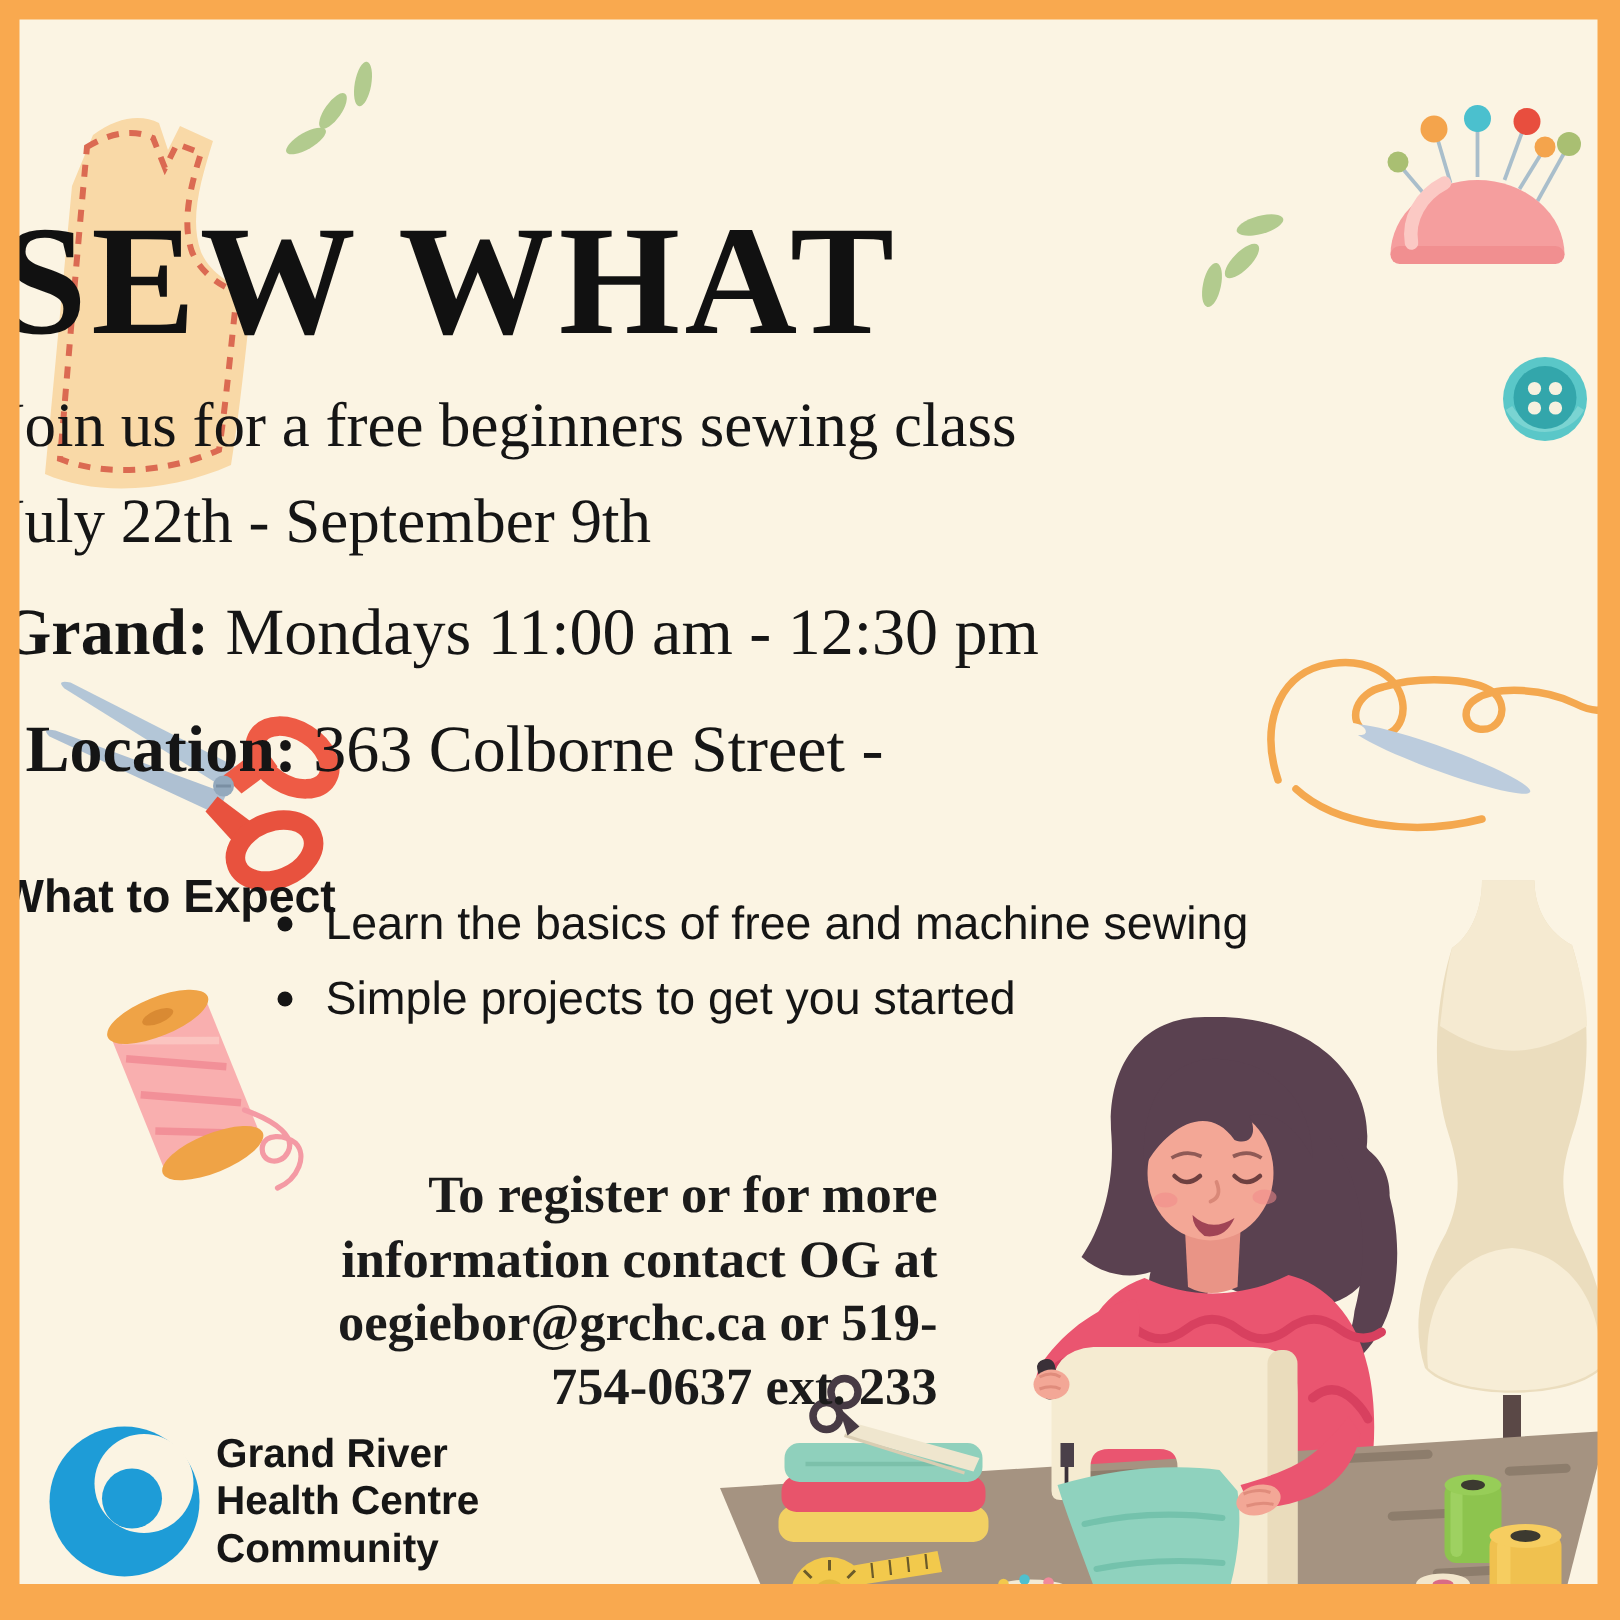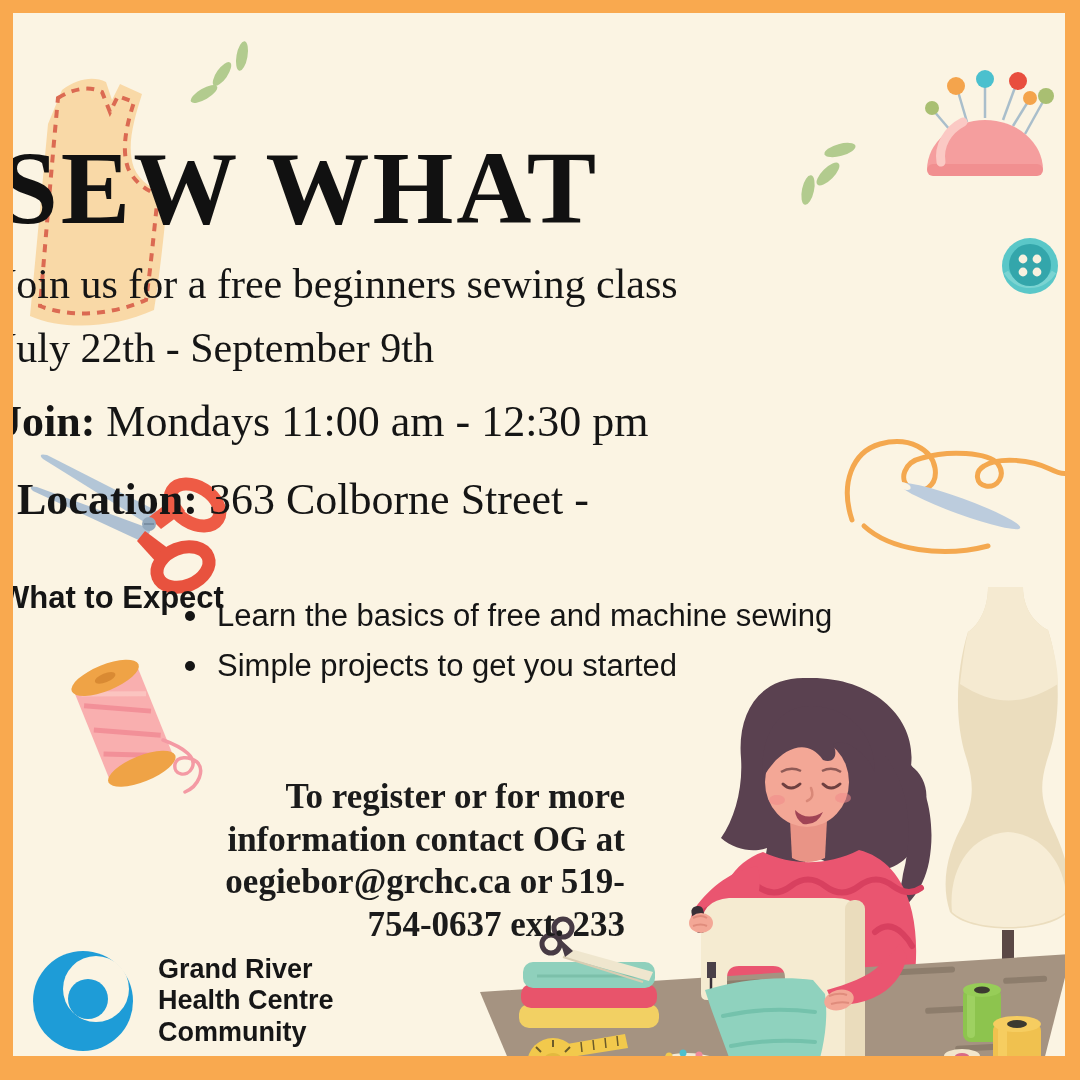--- a/index.html
+++ b/index.html
@@ -33,21 +33,21 @@
   }
   .bullet-row { display:flex; align-items:center; margin-bottom:14px; }
   .bullet-dot {
     width:10px; height:10px; border-radius:50%; background:#151515;
     margin-right:22px; flex:0 0 auto;
   }
   .register {
     position:absolute; left:95px; top:776px; width:530px; z-index:10;
     text-align:right; font-size:35px; font-weight:700; line-height:1.22; color:#1b1b1b;
   }
-  .logo { position:absolute; left:30px; top:948px; z-index:10; display:flex; align-items:center;gap:14px; }
+  .logo { position:absolute; left:30px; top:948px; z-index:10; display:flex; align-items:center; }
   .logo-icon { width:106px; height:106px; }
   .logo-text {
     margin-left:8px; font-family:"Liberation Sans","DejaVu Sans",sans-serif;
     font-size:27px; font-weight:700; line-height:1.16; color:#161616; text-align:left;
   }
   svg { display:block; }
   .illus { z-index:1; }
 </style>
 </head>
 <body>
@@ -272,21 +272,21 @@
       <ellipse cx="507" cy="396" rx="7" ry="3" fill="#D96B85"></ellipse>
     </svg>
   </div>
 
   <h1 class="txt title">SEW WHAT</h1>
 
   <p class="txt intro">Join us for a free beginners sewing class</p>
 
   <p class="txt daterange">July 22th - September 9th</p>
 
-  <p class="txt schedline"><b>Join:</b> <span>Mondays 11:00 am - 12:30 pm</span></p>
+  <p class="txt schedline"><b>Grand:</b> <span>Mondays 11:00 am - 12:30 pm</span></p>
 
   <p class="txt locline"><b>Location:</b> <span>363 Colborne Street -</span><br></p>
 
   <h2 class="txt expect-head">What to Expect</h2>
 
   <div class="bullets">
     <div class="bullet-row">
       <span class="bullet-dot"></span>
       <span>Learn the basics of free and machine sewing</span>
     </div>

